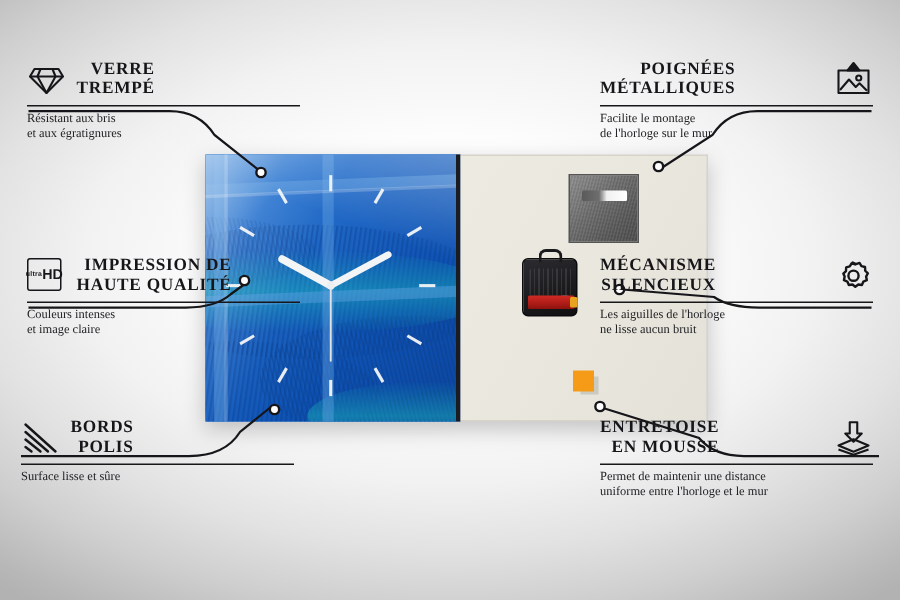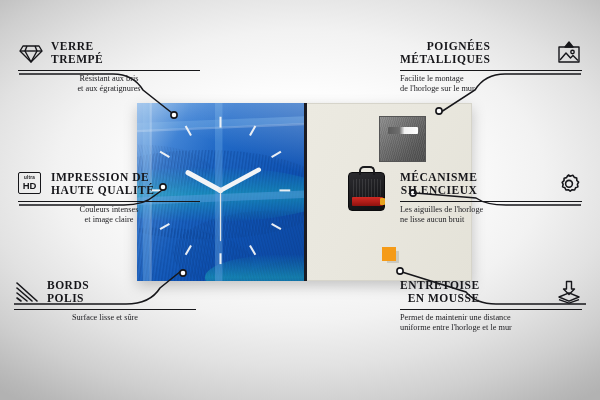--- a/index.html
+++ b/index.html
@@ -115,51 +115,51 @@
   .feat.right .row { justify-content: space-between; }
   .feat .ttl {
     font-family: "Liberation Serif", serif;
     font-weight: 700;
     font-size: 11.5px;
     letter-spacing: 0.5px;
     line-height: 13px;
     color: #16161a;
     text-transform: uppercase;
   }
-  .feat.left .ttl { text-align: left; }
+  .feat.left .ttl { text-align: right; }
   .feat.right .ttl { text-align: right; }
   .feat .rule {
     height: 1px; background: #17171a;
     margin-top: 4px; width: 100%;
   }
   .feat .sub {
     font-family: "Liberation Serif", serif;
     font-size: 8.3px;
     line-height: 10.4px;
     color: #222226;
     margin-top: 3px;
   }
-  .feat.left .sub { text-align: center; }
+  .feat.left .sub { text-align: left; }
   .feat.right .sub { text-align: left; }
   .ico { width: 26px; height: 24px; flex: 0 0 26px; color: #16161a; }
   .ico svg { width: 100%; height: 100%; display: block; }
 
   
   #f-verre    { left: 18px;  top: 40px; }
   #f-impr     { left: 18px;  top: 171px; }
   #f-bords    { left: 14px;  top: 279px; }
   #f-poign    { left: 400px; top: 40px; }
   #f-meca     { left: 400px; top: 171px; }
   #f-entre    { left: 400px; top: 279px; }
 
   .hdbox {
     width: 23px; height: 22px;
     border: 1.6px solid #16161a;
     border-radius: 2px;
-    display: flex; flex-direction: column;
+    display: flex; flex-direction: row;
     align-items: center; justify-content: center;
     line-height: 1;
   }
   .hdbox .u { font-size: 4.6px; font-weight: 700; letter-spacing: .2px; color:#16161a;
               font-family:"Liberation Sans",sans-serif; }
   .hdbox .h { font-size: 9.5px; font-weight: 700; color:#16161a;
               font-family:"Liberation Sans",sans-serif; margin-top:.5px;}
 </style>
 </head>
 <body>

